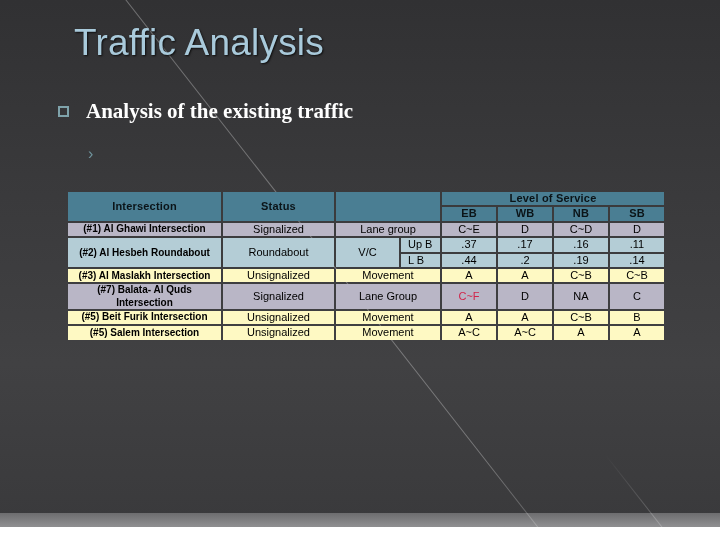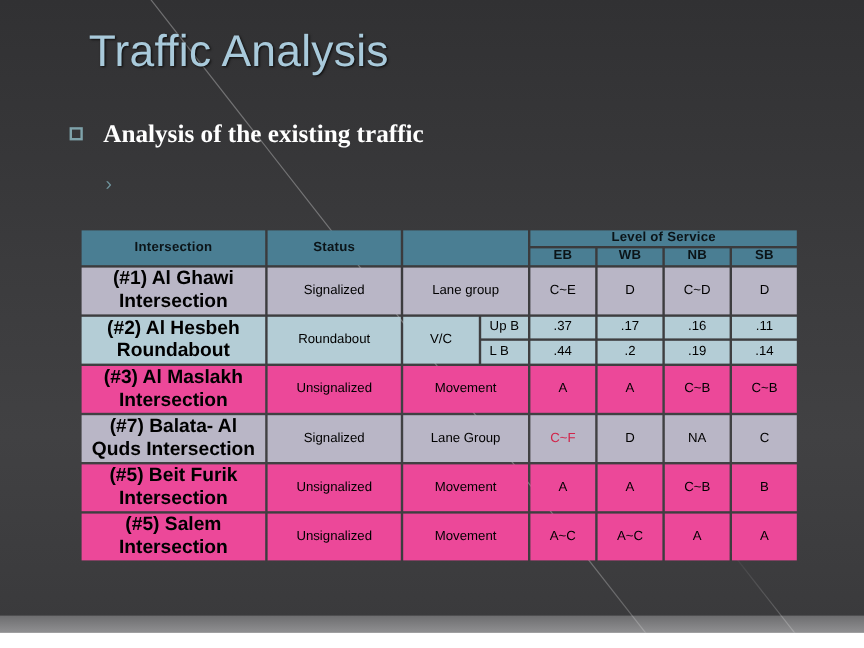--- a/index.html
+++ b/index.html
@@ -134,25 +134,25 @@
     background: #4a7e93;
     font-weight: bold;
     font-size: 11px;
     color: #0b1418;
     letter-spacing: .2px;
   }
   th.blankcol { background: #4a7e93; }
 
   tbody td.namecell {
     font-weight: bold;
-    font-size: 16px;
+    font-size: 10px;
   }
   tbody tr.r-purple > td { background: #b9b6c6; }
   tbody tr.r-blue   > td { background: #b4cdd6; }
-  tbody tr.r-pale   > td { background: #ec4899; }
+  tbody tr.r-pale   > td { background: #fef9c3; }
 
   td.vc-label { text-align: left; padding-left: 7px; }
   td.red { color: #d1244a; margin-top: 20px; }
 
   
   col.c-name { width: 153px; }
   col.c-status { width: 111px; }
   col.c-method { width: 63px; }
   col.c-sub { width: 39px; }
   col.c-los { width: 54px; }

